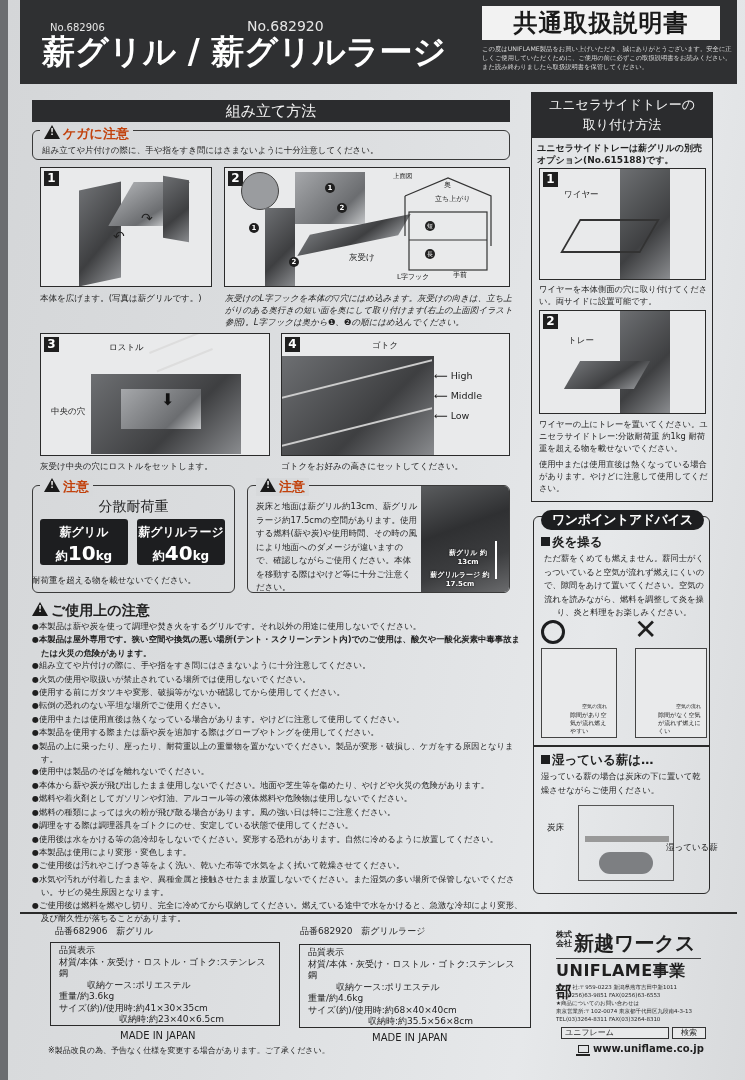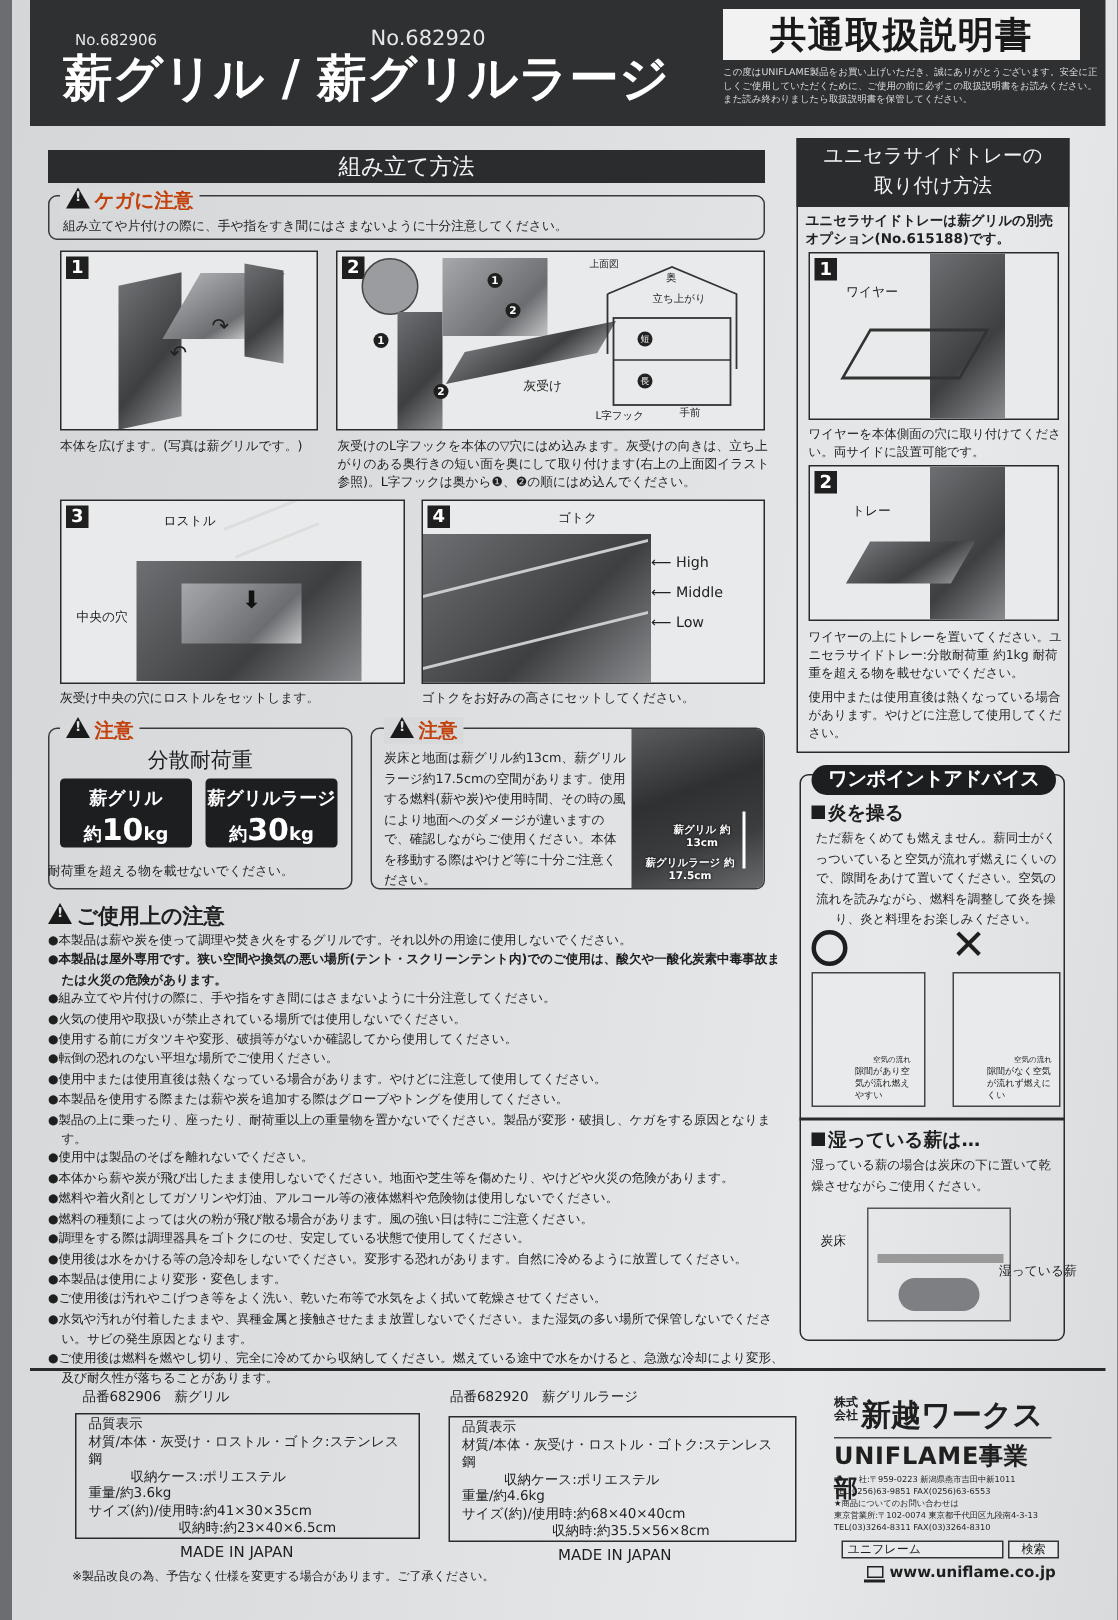--- a/index.html
+++ b/index.html
@@ -193,21 +193,21 @@
     <circle cx="27" cy="50" r="5" fill="#222"></circle>
       <circle cx="27" cy="78" r="5" fill="#222"></circle>
   </svg>
   <div class="lbl" style="left:219px;top:12px;font-size:7px;">奥</div>
   <div class="lbl" style="left:210px;top:26px;font-size:7px;">立ち上がり</div>
   <div class="lbl" style="left:202px;top:54px;font-size:6px;color:#fff;">短</div>
   <div class="lbl" style="left:202px;top:82px;font-size:6px;color:#fff;">長</div>
   <div class="lbl" style="left:228px;top:102px;font-size:7px;">手前</div>
   <div class="lbl" style="left:172px;top:104px;font-size:7px;">L字フック</div>
 </div>
-<div class="caption" style="left:225px;top:292px;width:290px;">灰受けのL字フックを本体の▽穴にはめ込みます。灰受けの向きは、立ち上がりのある奥行きの短い面を奥にして取り付けます(右上の上面図イラスト参照)。L字フックは奥から❶、❷の順にはめ込んでください。</div>
+<div class="caption" style="left:225px;top:292px;width:290px;font-style:italic;">灰受けのL字フックを本体の▽穴にはめ込みます。灰受けの向きは、立ち上がりのある奥行きの短い面を奥にして取り付けます(右上の上面図イラスト参照)。L字フックは奥から❶、❷の順にはめ込んでください。</div>
 
 <div class="step step3">
   <div class="step-num">3</div>
   <div class="metal" style="left:50px;top:40px;width:150px;height:80px;"></div>
   <div class="metal-light" style="left:80px;top:55px;width:80px;height:40px;"></div>
   <div style="position:absolute;left:110px;top:6px;width:60px;height:22px;border-top:2px solid #ddd;border-bottom:2px solid #ddd;transform:rotate(-22deg);"></div>
   <div class="lbl" style="left:120px;top:56px;font-size:16px;color:#111;">⬇</div>
   <div class="lbl" style="left:68px;top:8px;">ロストル</div>
   <div class="lbl" style="left:10px;top:72px;">中央の穴</div>
 </div>
@@ -226,21 +226,21 @@
 
 <div class="rounded-box caution1"></div>
 <div class="warn-head caution1-head"><span class="warn-icon"></span><span>注意</span></div>
 <div class="load-title">分散耐荷重</div>
 <div class="load-card" style="left:40px;">
   <div class="nm">薪グリル</div>
   <div class="wt"><span>約</span><b>10</b><span>kg</span></div>
 </div>
 <div class="load-card" style="left:137px;">
   <div class="nm">薪グリルラージ</div>
-  <div class="wt"><span>約</span><b>30</b><span>kg</span></div>
+  <div class="wt"><span>約</span><b>40</b><span>kg</span></div>
 </div>
 <div class="load-note">耐荷重を超える物を載せないでください。</div>
 
 <div class="rounded-box caution2"></div>
 <div class="warn-head caution2-head"><span class="warn-icon"></span><span>注意</span></div>
 <div class="caution2-text">炭床と地面は薪グリル約13cm、薪グリルラージ約17.5cmの空間があります。使用する燃料(薪や炭)や使用時間、その時の風により地面へのダメージが違いますので、確認しながらご使用ください。本体を移動する際はやけど等に十分ご注意ください。</div>
 <div class="caution2-photo">
   <div style="position:absolute;left:74px;top:55px;width:2px;height:38px;background:#fff;"></div>
   <div class="photo-lbl" style="left:22px;top:62px;width:50px;">薪グリル 約13cm</div>
   <div class="photo-lbl" style="left:6px;top:84px;width:66px;">薪グリルラージ 約17.5cm</div>

